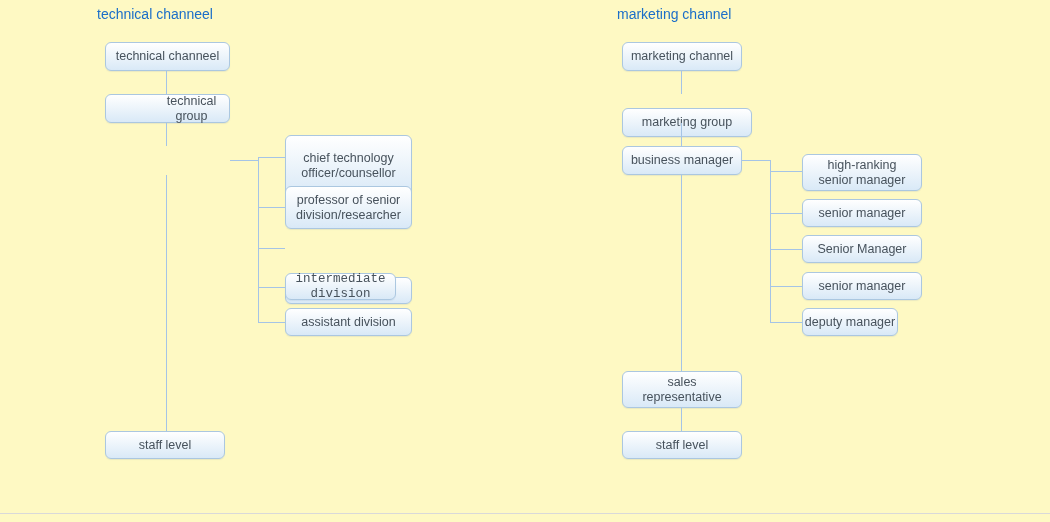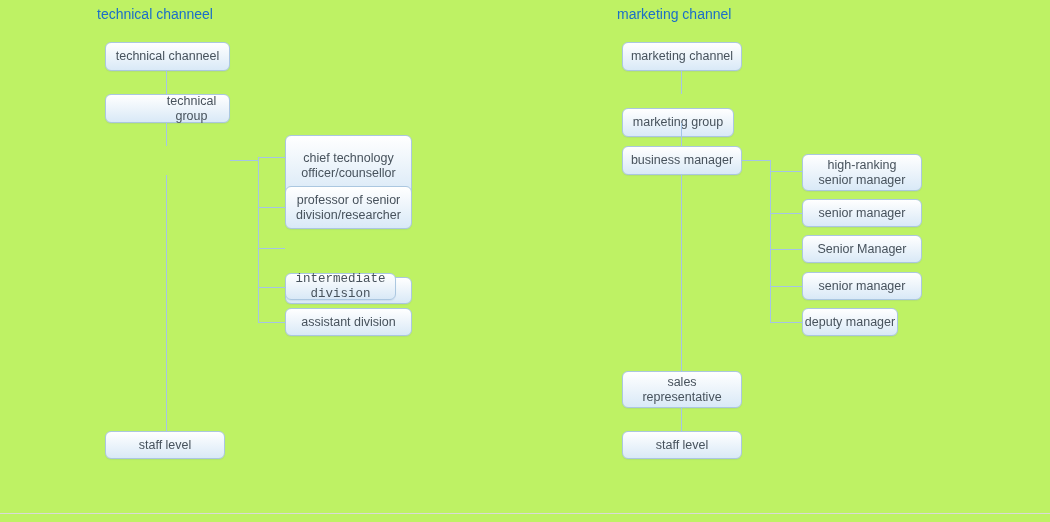--- a/index.html
+++ b/index.html
@@ -1,20 +1,20 @@
 <!DOCTYPE html>
 <html style="--title_color: #1b6ec8; --box_border: #abc7e0; --box_fill_top: #ffffff; --box_fill_bottom: #d9e9f7; --box_text: #47525c; --line_color: #a5c4e6; --divider: #d9d9d9;"><head>
 <meta charset="utf-8">
 <style>
   html, body { margin: 0; padding: 0; background: #ffffff; }
   .canvas {
     position: relative;
     width: 1050px;
     height: 522px;
-    background: #bef264;
+    background: #fef9c3;
     font-family: "Liberation Sans", sans-serif;
     overflow: hidden;
   }
   .chart-title {
     position: absolute;
     font-size: 14px;
     font-weight: 400;
     color: var(--title_color, #1b6ec8);
     white-space: nowrap;
   }
@@ -72,21 +72,21 @@
   <div class="line v" style="left:258px; top:157px; height:166px;"></div>
   <div class="line h" style="left:258px; top:157px; width:27px;"></div>
   <div class="line h" style="left:258px; top:207px; width:27px;"></div>
   <div class="line h" style="left:258px; top:248px; width:27px;"></div>
   <div class="line h" style="left:258px; top:287px; width:27px;"></div>
   <div class="line h" style="left:258px; top:322px; width:27px;"></div>
 
   <div class="chart-title" style="left:617px; top:6px;">marketing channel</div>
 
   <div class="node" style="left:622px; top:42px; width:120px; height:29px;">marketing channel</div>
-  <div class="node" style="left:622px; top:108px; width:112px; height:29px;">marketing group</div>
+  <div class="node" style="left:622px; top:108px; width:130px; height:29px;">marketing group</div>
   <div class="node" style="left:622px; top:146px; width:120px; height:29px;">business manager</div>
   <div class="node" style="left:622px; top:371px; width:120px; height:37px;">sales
 representative</div>
   <div class="node" style="left:622px; top:431px; width:120px; height:28px;">staff level</div>
 
   <div class="node" style="left:802px; top:154px; width:120px; height:37px;">high-ranking
 senior manager</div>
   <div class="node" style="left:802px; top:199px; width:120px; height:28px;">senior manager</div>
   <div class="node" style="left:802px; top:235px; width:120px; height:28px;">Senior Manager</div>
   <div class="node" style="left:802px; top:272px; width:120px; height:28px;">senior manager</div>

